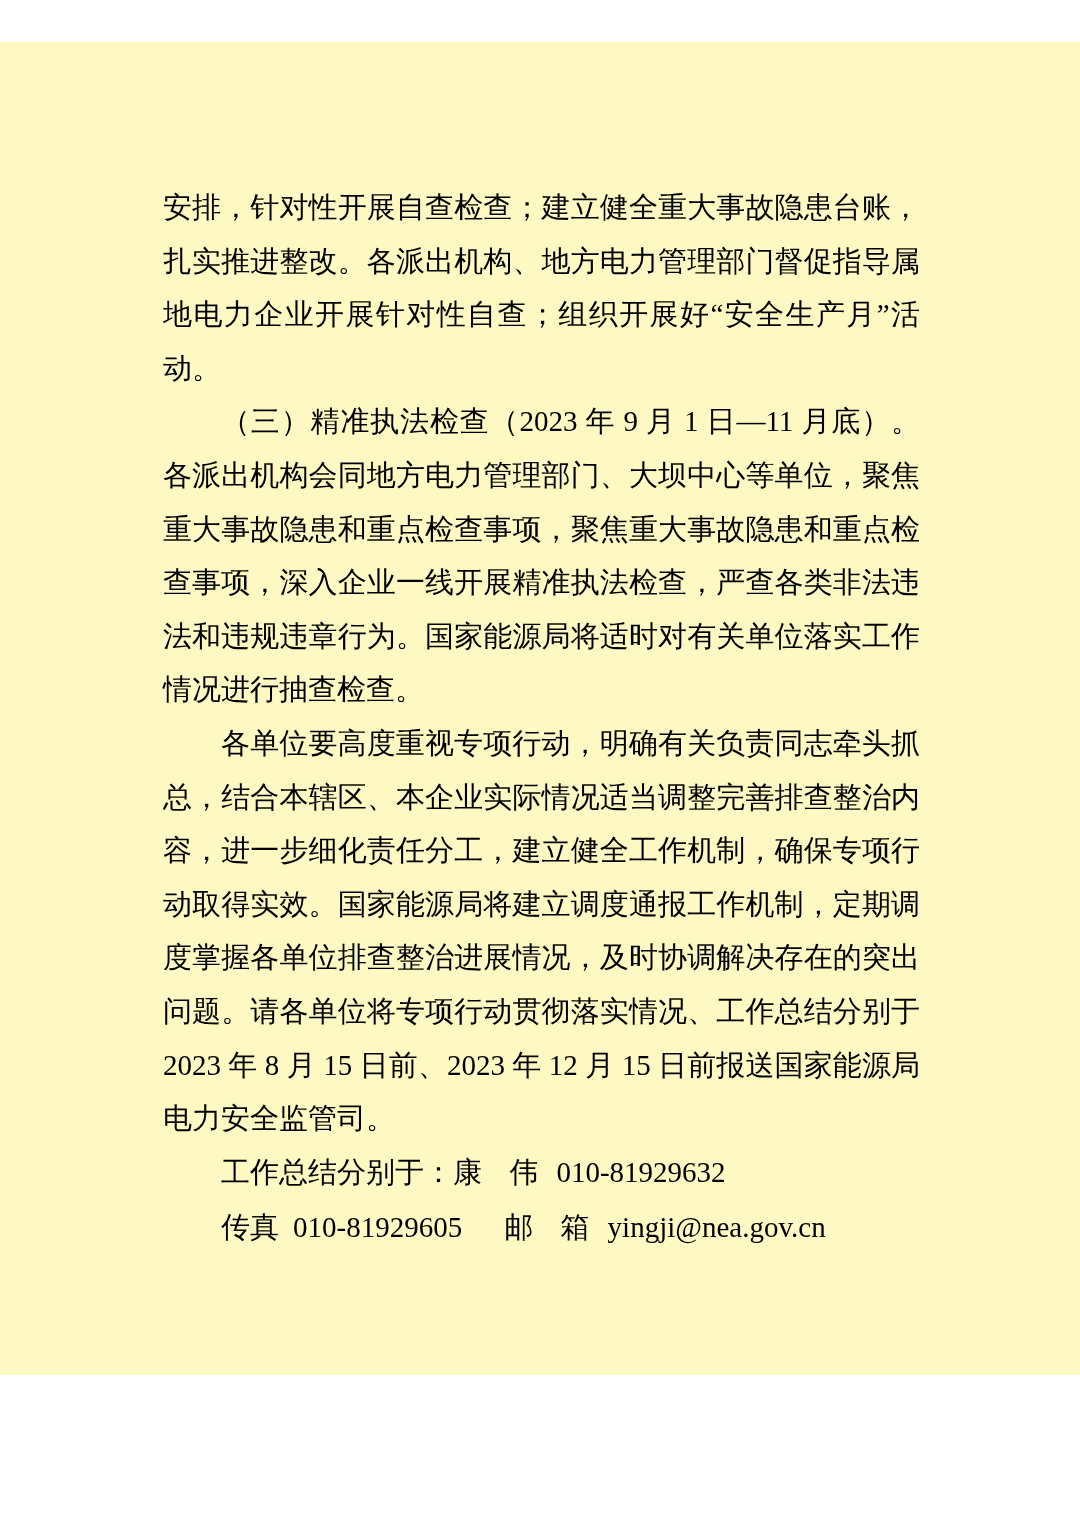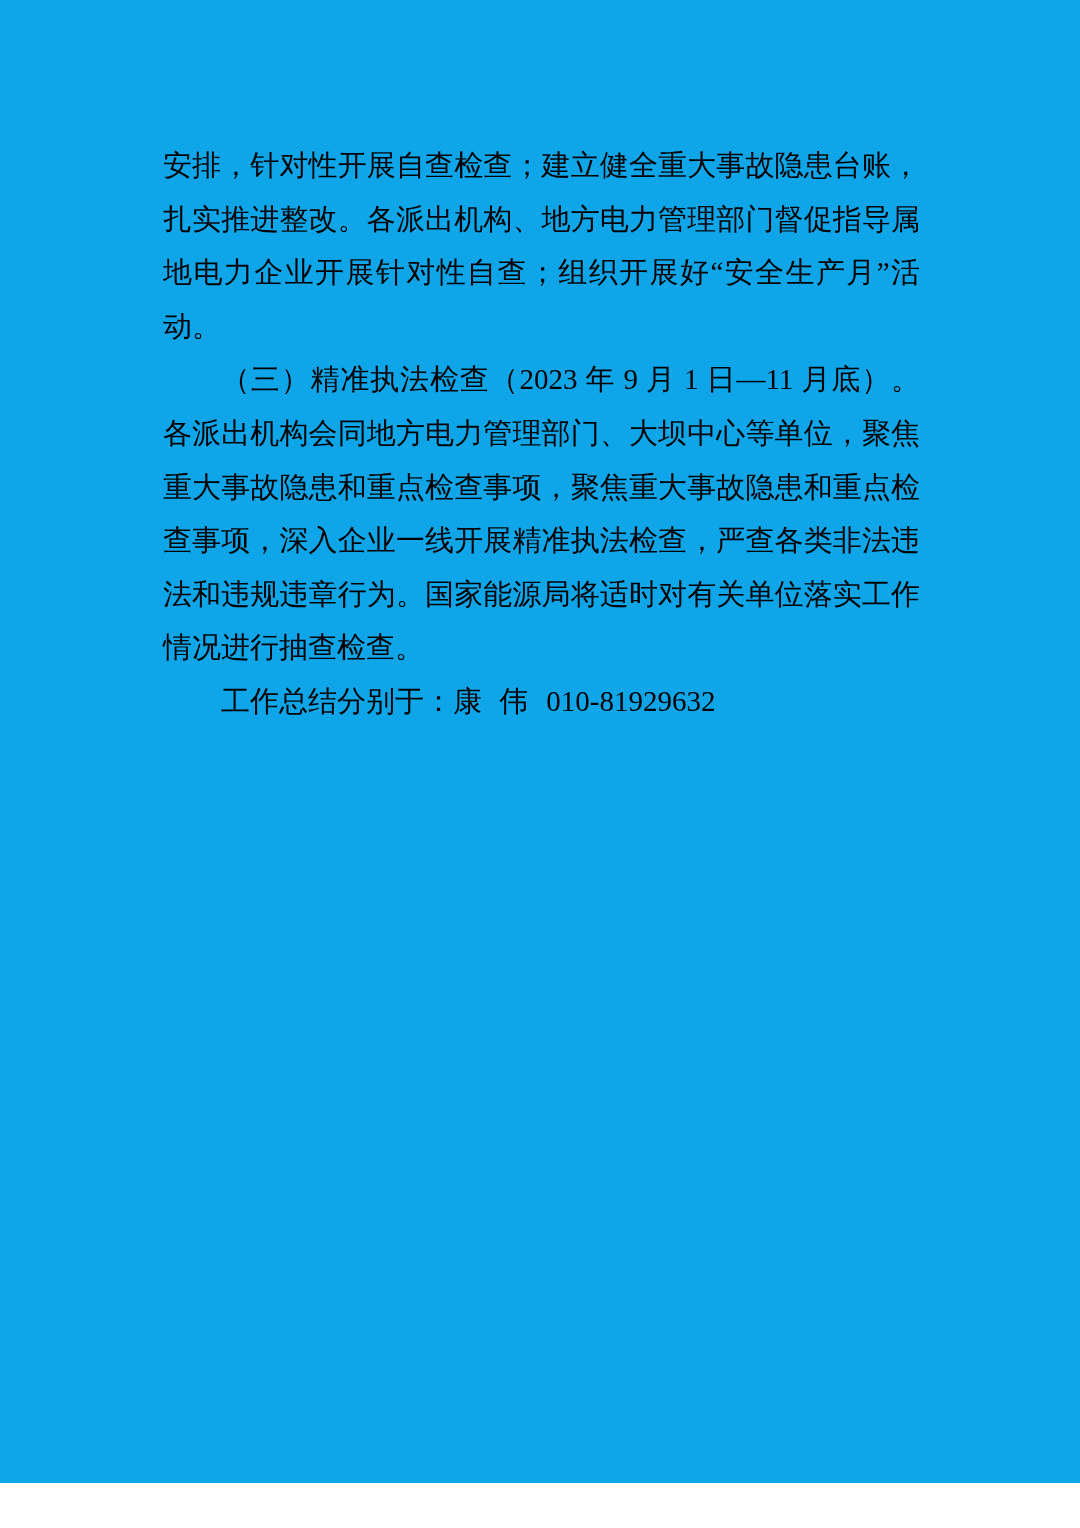--- a/index.html
+++ b/index.html
@@ -3,23 +3,24 @@
 <meta charset="utf-8">
 <style>
   html, body {
     margin: 0;
     padding: 0;
     background: #ffffff;
   }
   .page {
     position: relative;
     width: 1080px;
-    height: 1483px;
-    background: #0ea5e9;
+    height: 1333px;
+    background: #fef9c3;
     overflow: hidden;
+    margin-top: 42px;
   }
   .content {
     position: absolute;
     left: 163px;
     top: 139px;
     width: 757px;
     font-family: "Liberation Serif", "DejaVu Serif", serif;
     font-size: 29px;
     line-height: 53.6px;
     color: #000000;
@@ -32,34 +33,37 @@
     word-break: break-all;
   }
   .indent {
     text-indent: 2em;
   }
   .heading {
     font-weight: normal;
   }
   .name-spaced {
     word-spacing: 10px;
+    font-family: Liberation Mono, monospace;
   }
   .ml-sm { margin-left: 14px; }
   .ml-md { margin-left: 18px; }
   .ml-lg { margin-left: 42px; }
 </style>
 </head>
 <body>
 
 <div class="page">
   <div class="content">
 
     <p class="para">安排，针对性开展自查检查；建立健全重大事故隐患台账，扎实推进整改。各派出机构、地方电力管理部门督促指导属地电力企业开展针对性自查；组织开展好“安全生产月”活动。</p>
 
     <p class="para indent"><span class="heading">（三）精准执法检查（2023 年 9 月 1 日—11 月底）。</span><span>各派出机构会同地方电力管理部门、大坝中心等单位，聚焦重大事故隐患和重点检查事项，聚焦重大事故隐患和重点检查事项，深入企业一线开展精准执法检查，严查各类非法违法和违规违章行为。国家能源局将适时对有关单位落实工作情况进行抽查检查。</span></p>
 
 
+    <p class="para indent">各单位要高度重视专项行动，明确有关负责同志牵头抓总，结合本辖区、本企业实际情况适当调整完善排查整治内容，进一步细化责任分工，建立健全工作机制，确保专项行动取得实效。国家能源局将建立调度通报工作机制，定期调度掌握各单位排查整治进展情况，及时协调解决存在的突出问题。请各单位将专项行动贯彻落实情况、工作总结分别于 2023 年 8 月 15 日前、2023 年 12 月 15 日前报送国家能源局电力安全监管司。</p>
 
     <p class="para indent"><span>工作总结分别于：</span><span class="name-spaced">康 伟</span><span class="ml-md">010-81929632</span></p>
 
+    <p class="para indent"><span>传真</span><span class="ml-sm">010-81929605</span><span class="ml-lg name-spaced">邮 箱</span><span class="ml-md">yingji@nea.gov.cn</span></p>
 
   </div>
 </div>
 
 </body></html>

